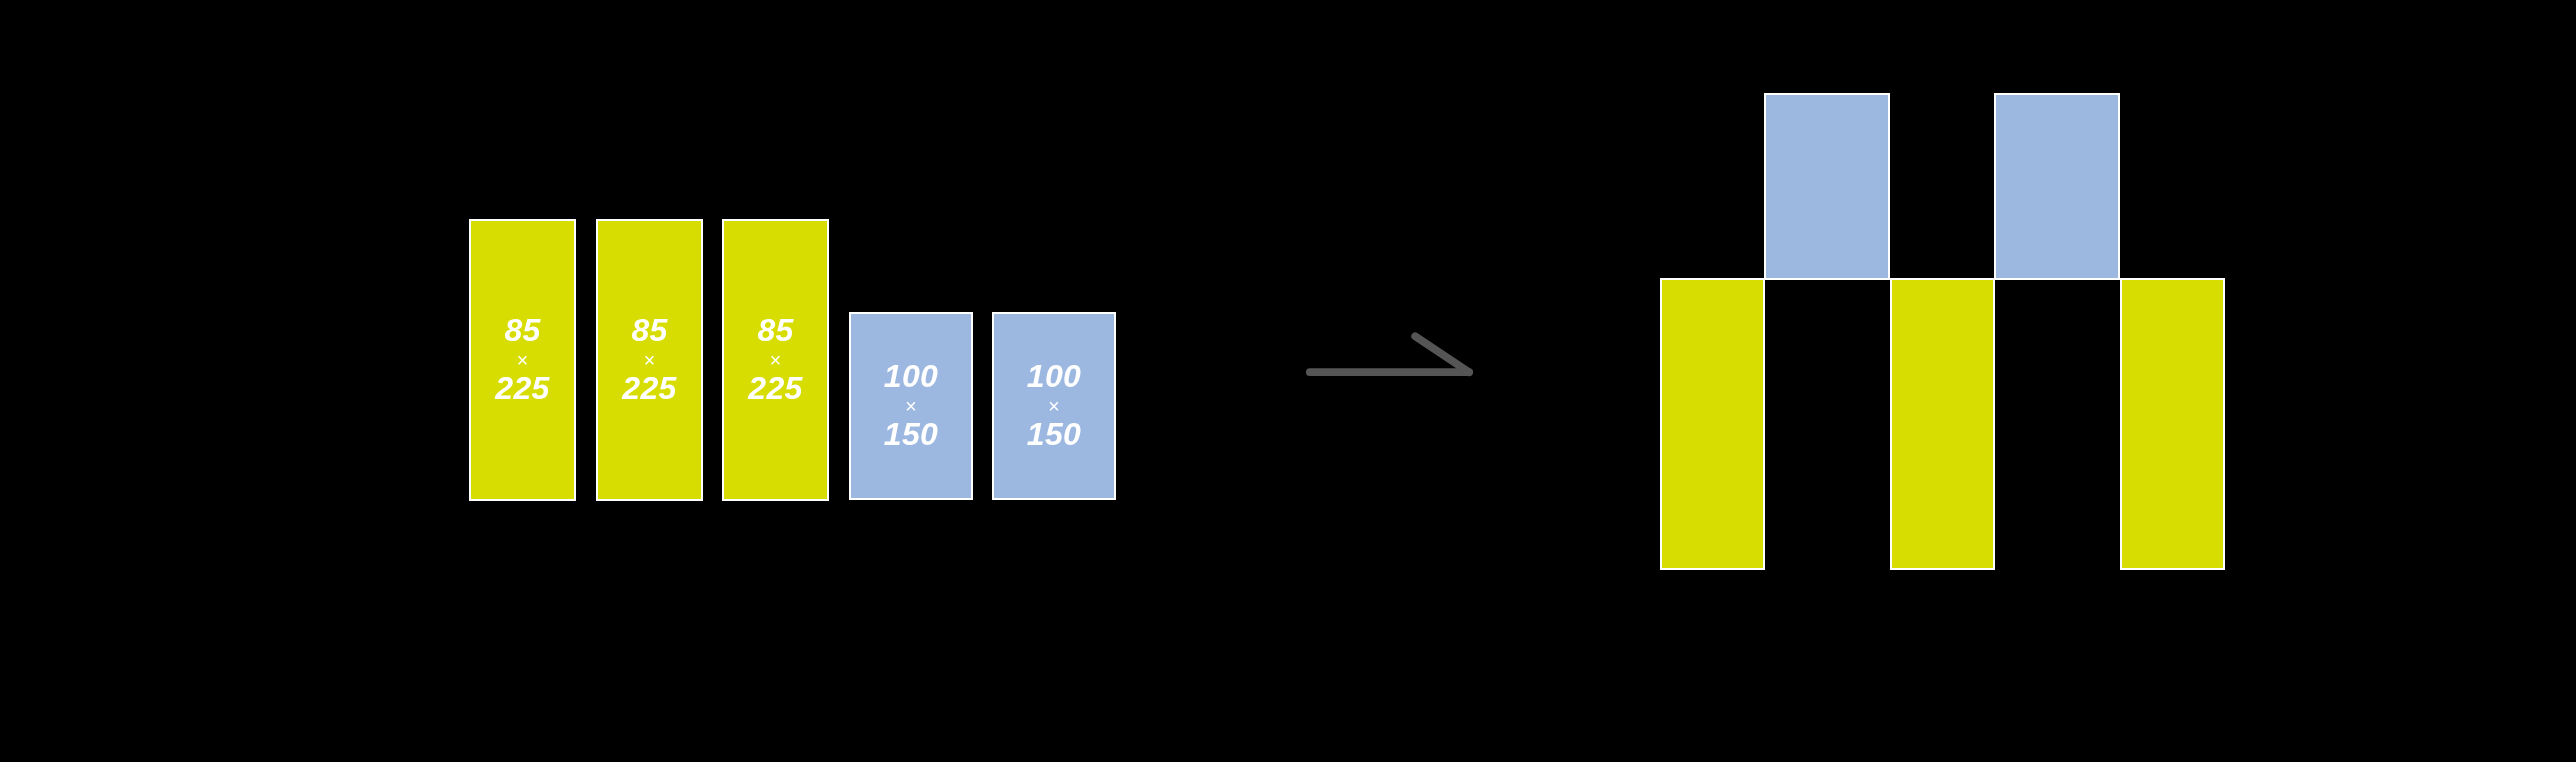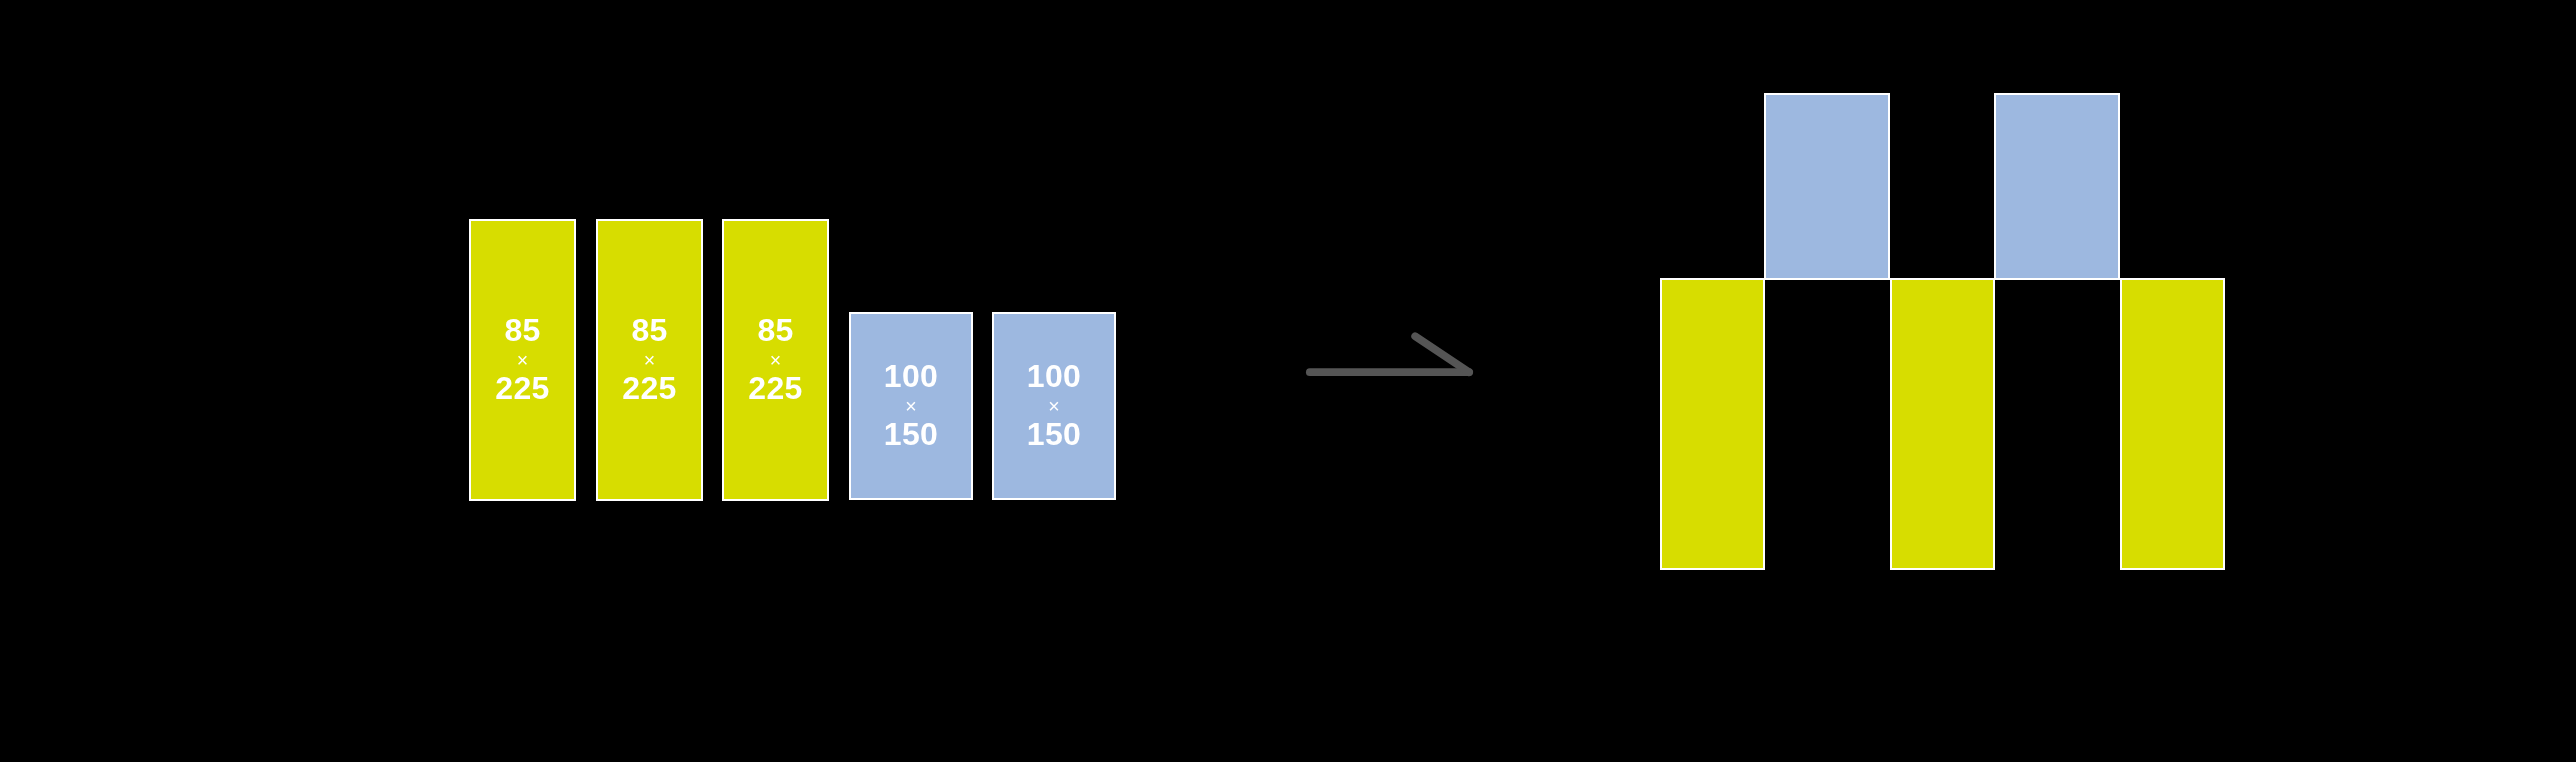--- a/index.html
+++ b/index.html
@@ -31,20 +31,21 @@
     color: #ffffff;
     line-height: 1.06;
     text-align: center;
     user-select: none;
   }
   .piece .dim-w,
   .piece .dim-h {
     font-size: 32px;
     font-weight: 700;
     letter-spacing: 0.3px;
+    font-style: italic;
   }
   .piece .dim-x {
     font-size: 19.6px;
     font-weight: 400;
     margin: 3.1px 0 2.1px 0;
     line-height: 1;
   }
 
   .label-stack {
     display: flex;

